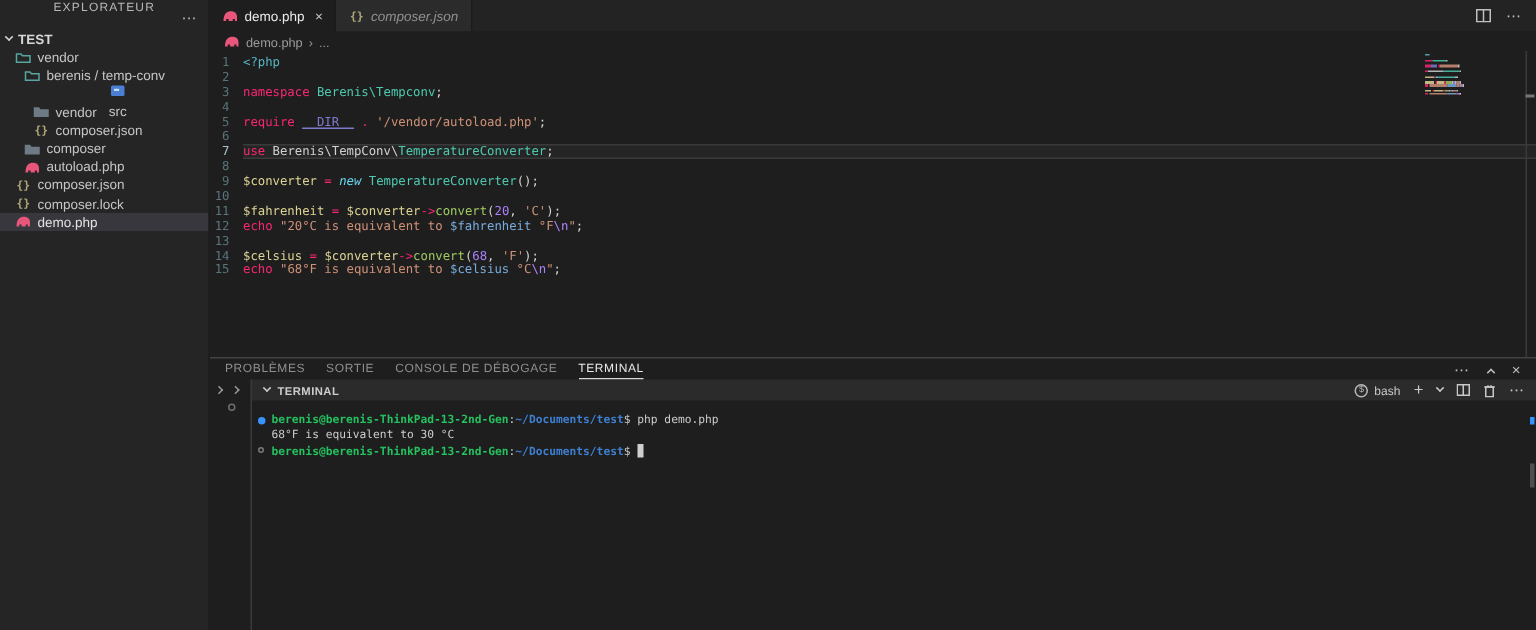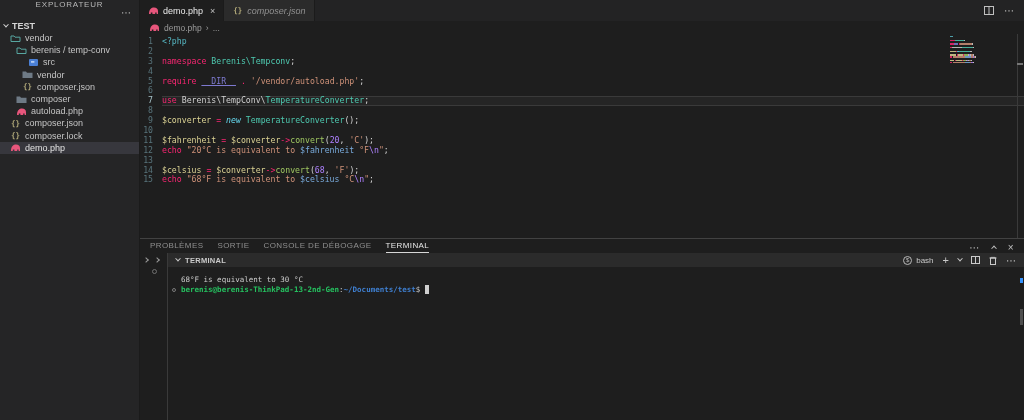--- a/index.html
+++ b/index.html
@@ -123,21 +123,21 @@
           <span class="tree-label">vendor</span>
         </div>
         <div class="tree-row" style="padding-left: 16px;">
           <span class="fi">
             <svg width="11" height="9" viewBox="0 0 11 9">
               <path d="M1 2 L4 2 L5 3.2 L10 3.2 L10 7.5 L1 7.5 Z" fill="none" stroke="#57a6a0" stroke-width="1"></path>
             </svg>
           </span>
           <span class="tree-label">berenis / temp-conv</span>
         </div>
-        <div class="tree-row" style="padding-left: 28px;">
+        <div class="tree-row" style="padding-left: 18px; flex-direction: column;">
           <span class="fi">
             <svg width="11" height="9" viewBox="0 0 11 9">
               <rect x="1" y="1" width="9" height="7" rx="1" fill="#4a7fd4"></rect>
               <rect x="3" y="3.2" width="3.4" height="1.4" fill="#cfdff7"></rect>
             </svg>
           </span>
           <span class="tree-label">src</span>
         </div>
         <div class="tree-row" style="padding-left: 22px;">
           <span class="fi">
@@ -357,20 +357,21 @@
                     <line x1="0.5" y1="2" x2="7.5" y2="2" stroke="#c9c9c9"></line>
                     <rect x="1.5" y="2" width="5" height="6.5" fill="none" stroke="#c9c9c9"></rect>
                     <line x1="3" y1="2" x2="3" y2="0.8" stroke="#c9c9c9"></line>
                     <line x1="5" y1="2" x2="5" y2="0.8" stroke="#c9c9c9"></line>
                   </svg>
               </span>
               <span class="icon-btn" style="font-size:10px;">⋯</span>
             </div>
           </div>
           <div class="term-body">
+              <div class="term-line"><span class="deco filled"></span><span class="t-green" style="color: rgb(37, 192, 95);">berenis@berenis-ThinkPad-13-2nd-Gen</span><span class="t-fg" style="color: rgb(204, 204, 204);">:</span><span class="t-blue" style="color: rgb(63, 127, 208);">~/Documents/test</span><span class="t-fg" style="color: rgb(204, 204, 204);">$ php demo.php</span></div>
               <div class="term-line"><span class="t-fg" style="color: rgb(204, 204, 204);">68°F is equivalent to 30 °C</span></div>
               <div class="term-line"><span class="deco hollow"></span><span class="t-green" style="color: rgb(37, 192, 95);">berenis@berenis-ThinkPad-13-2nd-Gen</span><span class="t-fg" style="color: rgb(204, 204, 204);">:</span><span class="t-blue" style="color: rgb(63, 127, 208);">~/Documents/test</span><span class="t-fg" style="color: rgb(204, 204, 204);">$ </span><span class="cursor"></span></div>
             </div>
         </div>
 
         <div class="term-scroll-deco"></div>
         <div class="term-scroll-thumb"></div>
       </div>
     </div>
 

